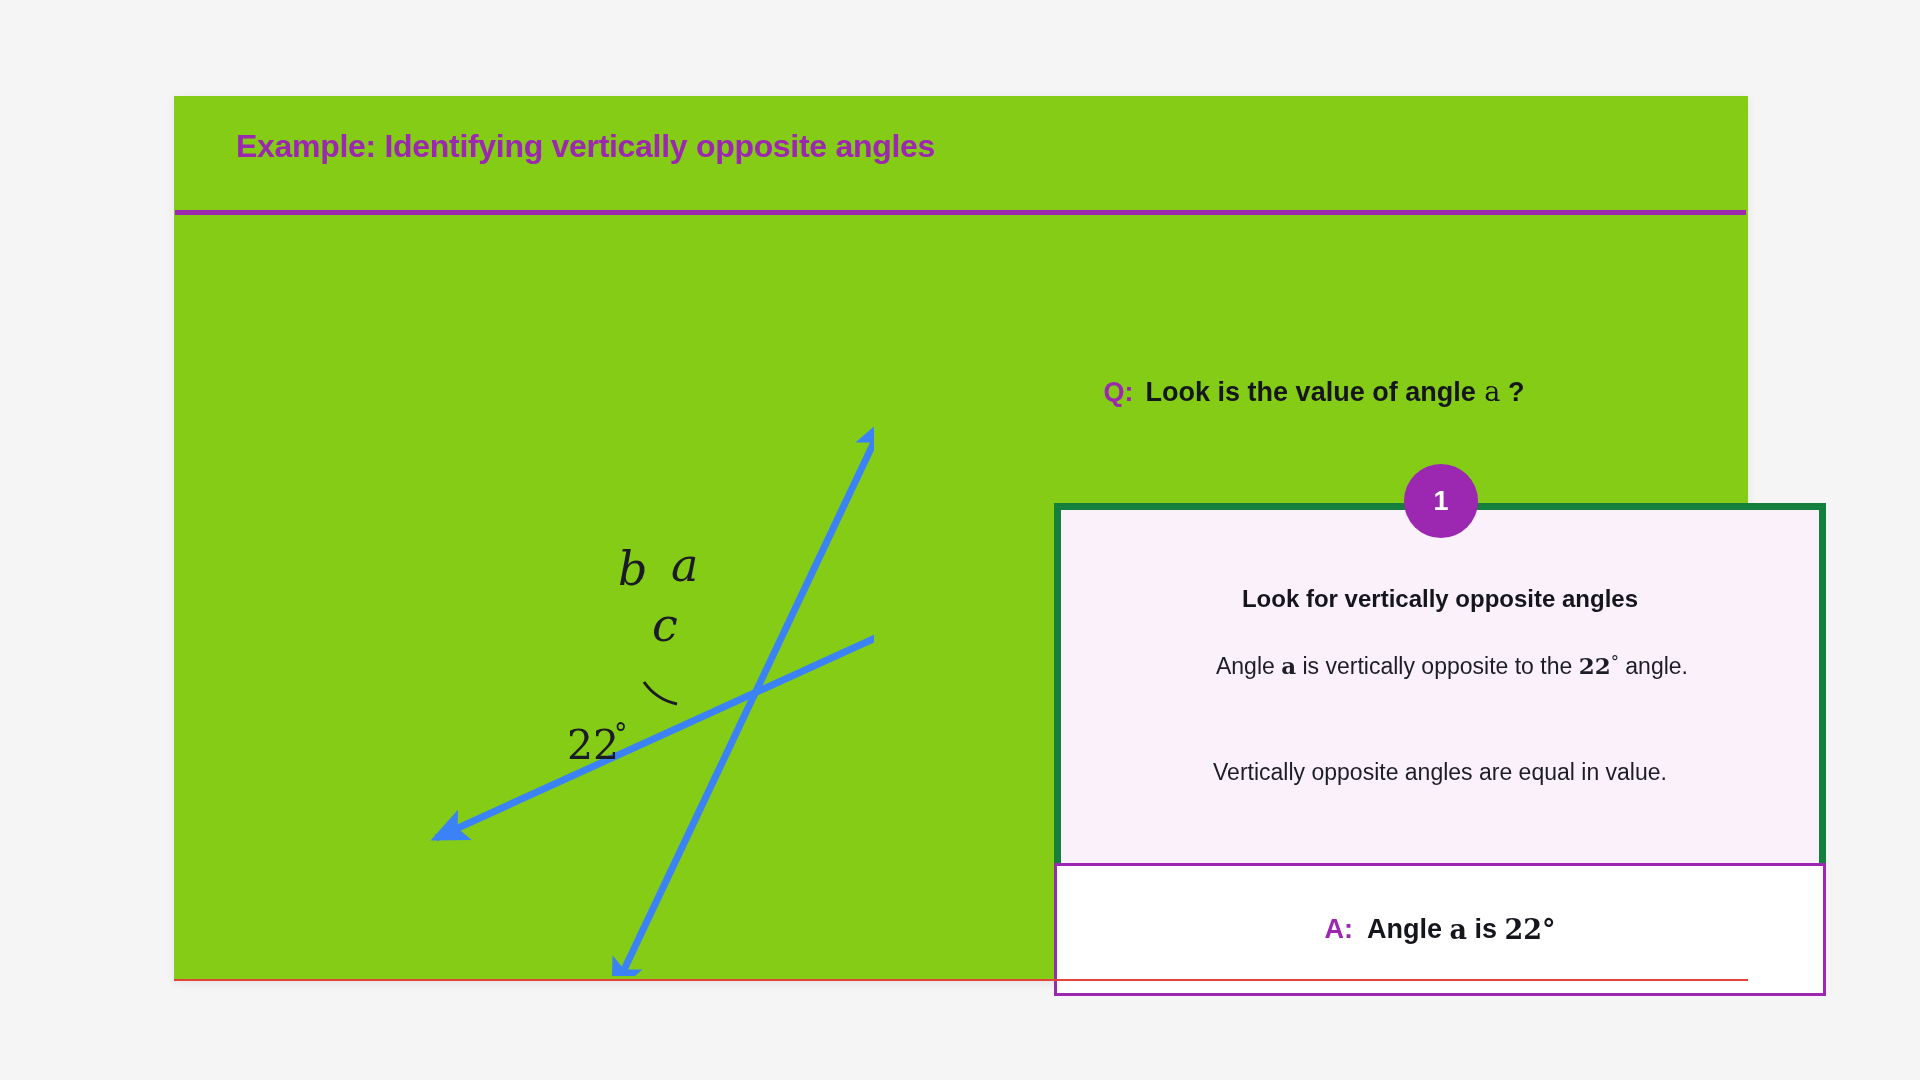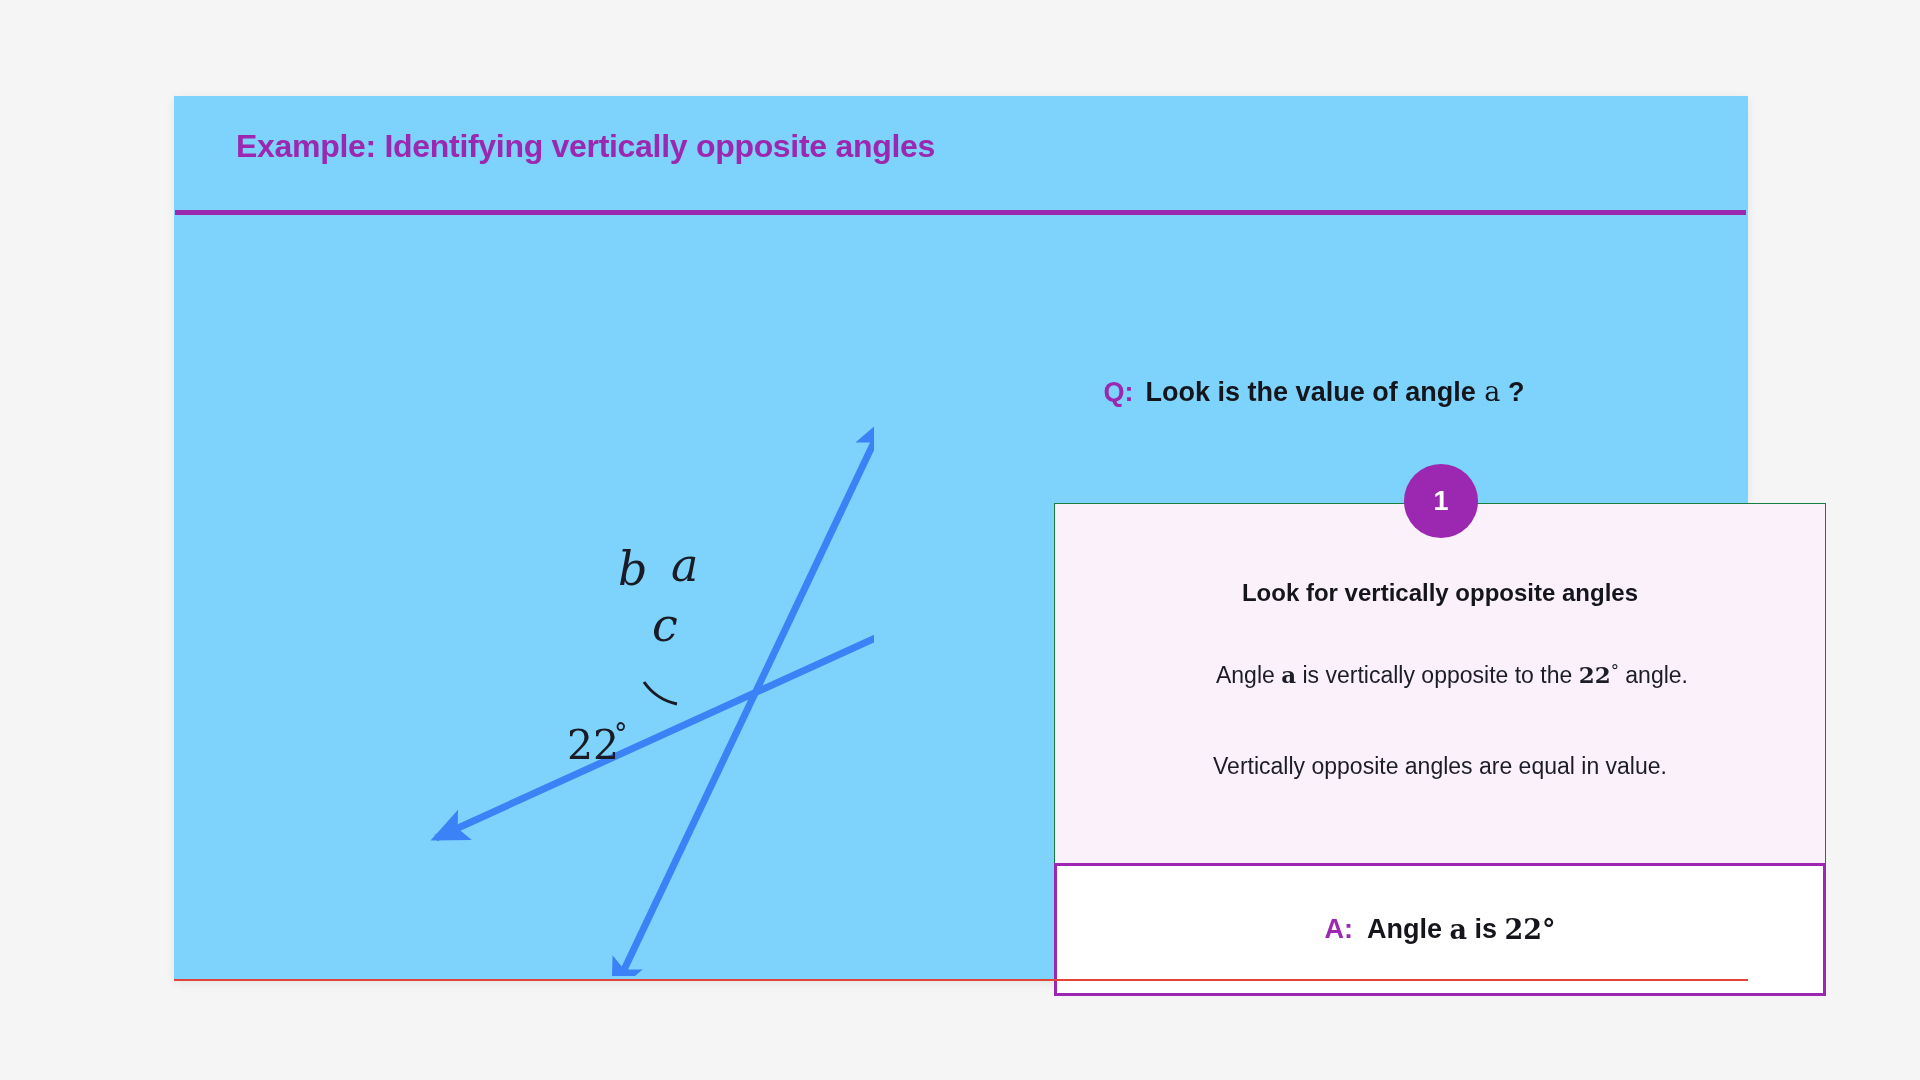--- a/index.html
+++ b/index.html
@@ -17,21 +17,21 @@
     position: relative;
   }
 
   
   .slide-card {
     position: absolute;
     left: 174px;
     top: 96px;
     width: 1574px;
     height: 885px;
-    background: #7dd3fc;
+    background: #84cc16;
     box-shadow: 0 2px 10px rgba(0,0,0,0.07);
   }
 
   .slide-bottom-rule {
     position: absolute;
     left: 0;
     bottom: 0;
     width: 100%;
     height: 2px;
     background: #e0443a;
@@ -132,21 +132,21 @@
   }
 
   
   .step-card {
     position: absolute;
     left: 174px;
     top: 277px;
     width: 772px;
     height: 376px;
     background: #faf1fb;
-    border: 1px solid #15803d;
+    border: 7px solid #15803d;
   }
 
   .step-badge {
     position: absolute;
     left: 524px;
     top: 238px;
     width: 74px;
     height: 74px;
     border-radius: 50%;
     background: #9c27b0;
@@ -173,21 +173,21 @@
   .step-line {
     position: absolute;
     left: 0;
     width: 100%;
     text-align: center;
     font-size: 23px;
     color: #1d1d27;
     white-space: nowrap;
   }
 
-  .step-line-1 { top: 157px; padding-left: 24px; }
+  .step-line-1 { top: 142px; padding-left: 24px; }
   .step-line-2 { top: 249px; }
 
   
   .answer-box {
     position: absolute;
     left: 174px;
     top: 637px;
     width: 772px;
     height: 133px;
     background: #ffffff;

